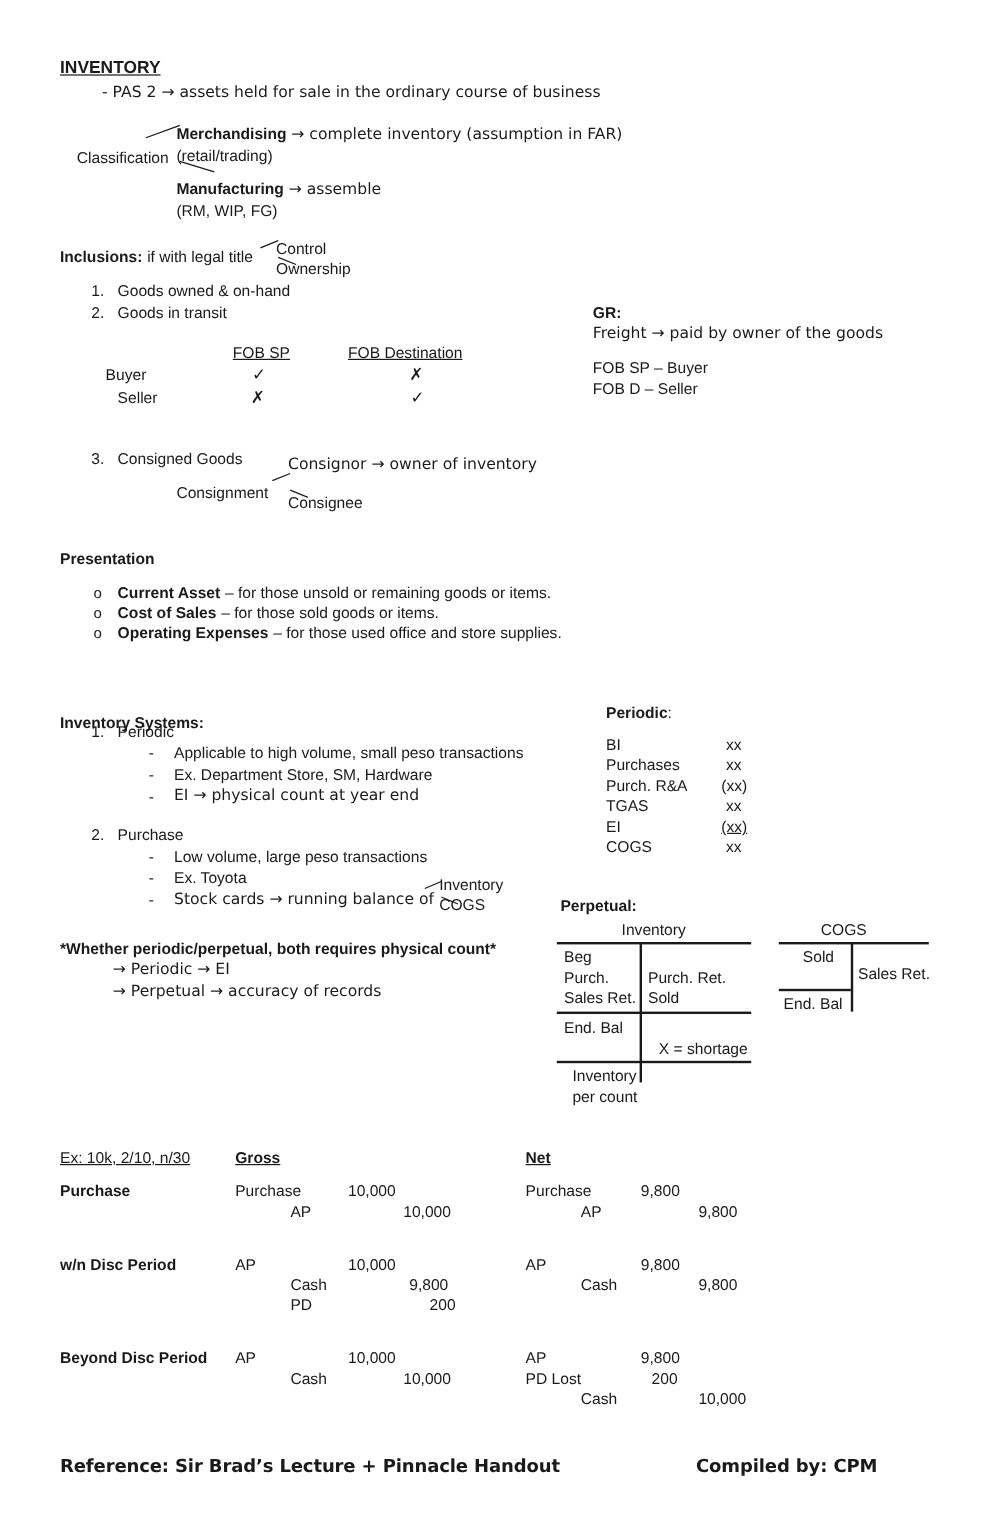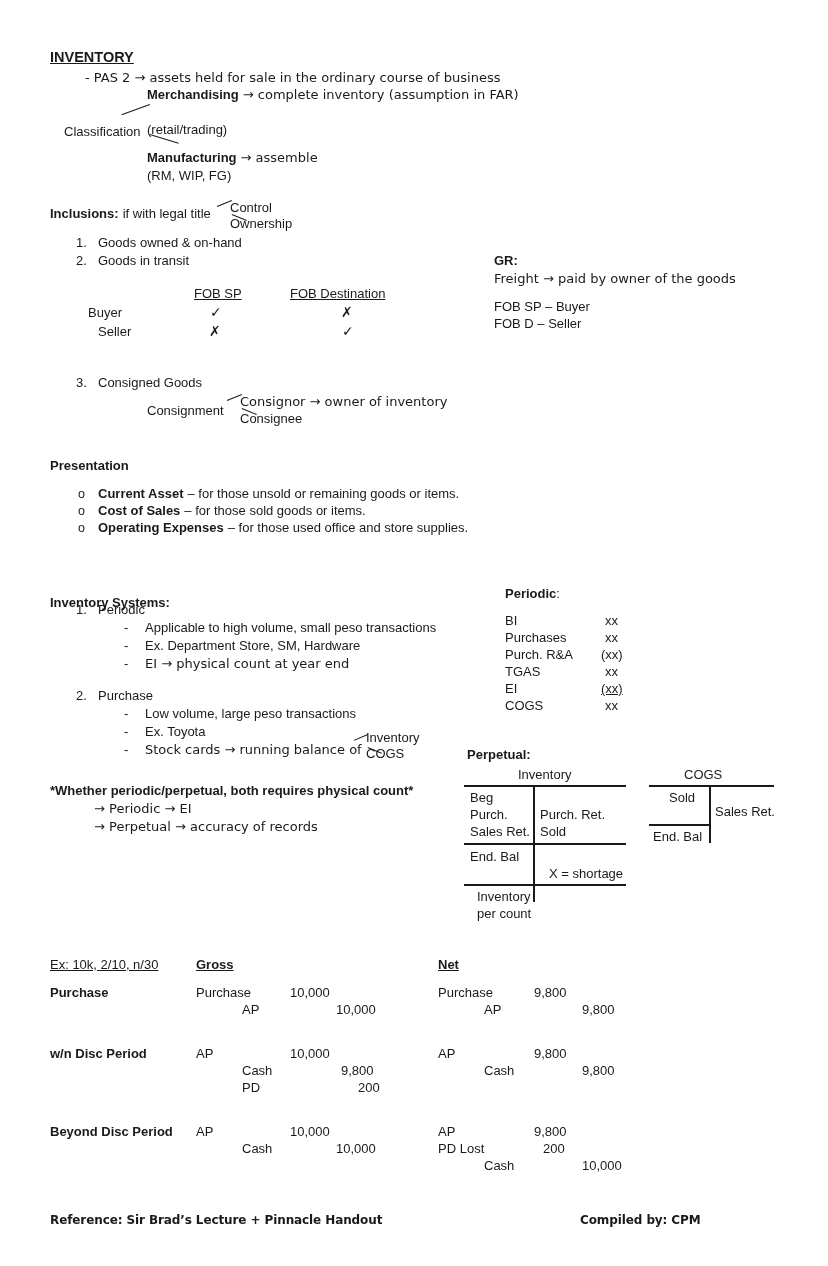--- a/index.html
+++ b/index.html
@@ -19,37 +19,37 @@
   
   .brk{position:absolute;}
   .brk i{position:absolute;display:block;background:#1a1a1a;height:1px;transform-origin:0 0;}
 
   .hr{position:absolute;background:#1a1a1a;height:1.6px;}
   .vr{position:absolute;background:#1a1a1a;width:1.6px;}
 
   .chk{font-size:14px;font-weight:400;}
   .xmk{font-size:14px;font-weight:bold;}
 
-  .footer{font-family:"DejaVu Sans",sans-serif;font-weight:bold;font-size:12px;letter-spacing:-0.1px;}
+  .footer{font-family:"DejaVu Sans",sans-serif;font-weight:bold;font-size:15px;letter-spacing:-0.1px;}
   .arw{font-family:"DejaVu Sans",sans-serif;}
 </style>
 </head>
 <body>
 
 <div class="page">
 
   <div class="abs b u t14" style="left:50px;top:48px;font-size:14.5px;">INVENTORY</div>
   <div class="abs t13 arw" style="left:85px;top:69px;">- PAS 2 → assets held for sale in the ordinary course of business</div>
 
   <div class="abs t13" style="left:50px;top:123px;margin-left:14px;">Classification</div>
   <div class="brk" style="left:130px;top:105px;width:20px;height:58px;">
     <i style="width:30.4px;left:20px;top:0px;transform:rotate(160deg);"></i>
     <i style="width:30.4px;left:20px;top:29px;transform:rotate(17deg);"></i>
   </div>
-  <div class="abs t13" style="left:147px;top:86px;">
+  <div class="abs t13" style="left:147px;top:103px;">
     <span class="b">Merchandising</span><span class="arw" style="margin-left:4px;">→ complete inventory (assumption in FAR)</span>
   </div>
   <div class="abs t13" style="left:147px;top:121px;">(retail/trading)</div>
   <div class="abs t13" style="left:147px;top:149px;">
     <span class="b">Manufacturing</span><span class="arw" style="margin-left:4px;">→ assemble</span>
   </div>
   <div class="abs t13" style="left:147px;top:167px;">(RM, WIP, FG)</div>
 
   <div class="abs t13" style="left:50px;top:205px;">
     <span class="b">Inclusions:</span><span style="margin-left:4px;">if with legal title</span>
@@ -82,21 +82,21 @@
   <div class="abs t13 b" style="left:494px;top:252px;">GR:</div>
   <div class="abs t13 arw" style="left:494px;top:270px;">Freight → paid by owner of the goods</div>
   <div class="abs t13" style="left:494px;top:298px;">FOB SP – Buyer</div>
   <div class="abs t13" style="left:494px;top:315px;">FOB D – Seller</div>
 
   <div class="abs t13" style="left:147px;top:402px;">Consignment</div>
   <div class="brk" style="left:228px;top:395px;width:14px;height:26px;">
     <i style="width:15.7px;left:14px;top:0px;transform:rotate(158deg);"></i>
     <i style="width:15.7px;left:14px;top:13px;transform:rotate(22deg);"></i>
   </div>
-  <div class="abs t13 arw" style="left:240px;top:393px;text-align:center;">Consignor → owner of inventory</div>
+  <div class="abs t13 arw" style="left:240px;top:379px;text-align:center;">Consignor → owner of inventory</div>
   <div class="abs t13" style="left:240px;top:410px;">Consignee</div>
 
   <div class="abs t13 b" style="left:50px;top:457px;">Presentation</div>
 
   <div class="abs t12" style="left:78px;top:486px;">o</div>
   <div class="abs t13" style="left:98px;top:485px;">
     <span class="b">Current Asset</span><span style="margin-left:4px;">– for those unsold or remaining goods or items.</span>
   </div>
 
   <div class="abs t12" style="left:78px;top:503px;">o</div>

